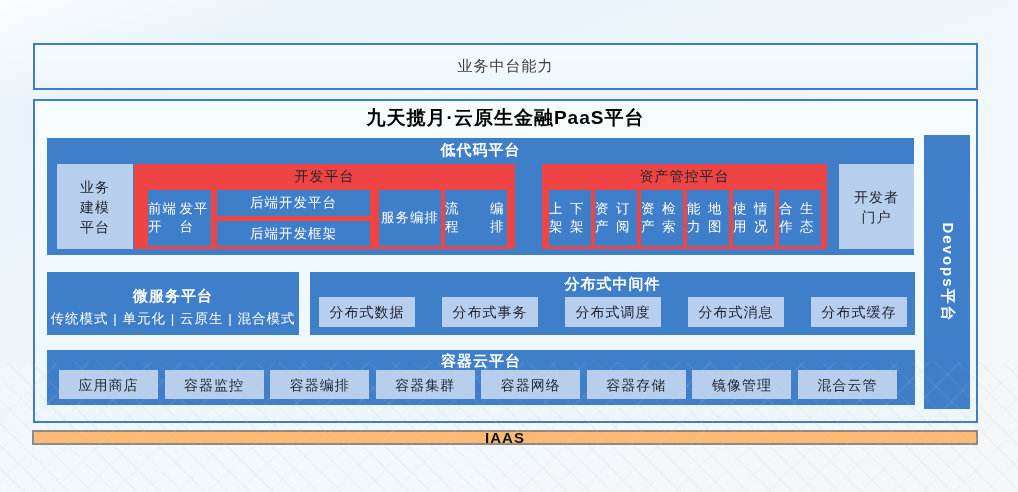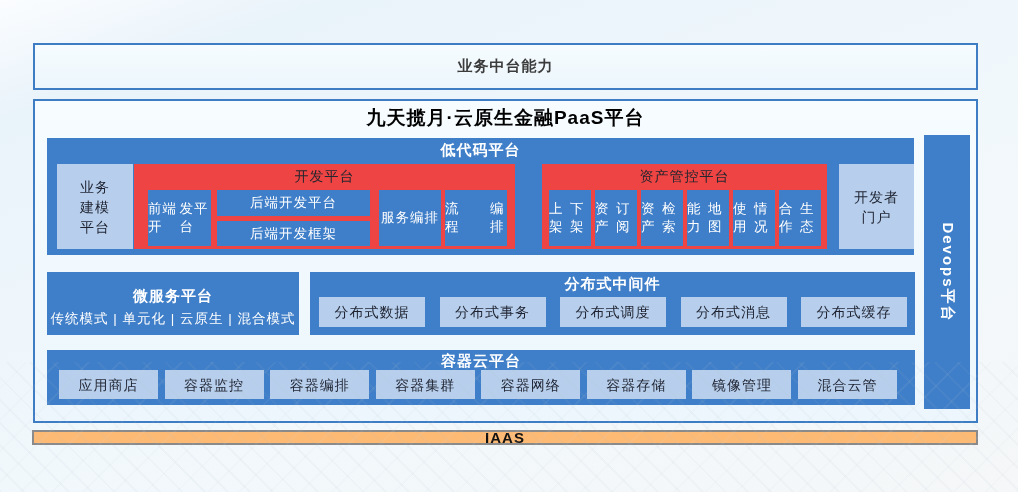--- a/index.html
+++ b/index.html
@@ -18,21 +18,21 @@
       repeating-linear-gradient(-45deg,rgba(200,210,218,.10) 0 2px,transparent 2px 22px);
     opacity:.8;
   }
 
   .outline-box{
     position:absolute;box-sizing:border-box;
     border:2px solid #3e7cc4;
     background:linear-gradient(180deg,#f6fcff 0%,#ecf6fc 100%);
   }
   #top-banner{left:33px;top:43px;width:945px;height:47px;display:flex;align-items:center;justify-content:center;}
-  #top-banner span{font-size:15px;font-weight:bold;color:#3c3c3c;letter-spacing:1px;}
+  #top-banner span{font-size:15px;font-weight:normal;color:#3c3c3c;letter-spacing:1px;}
 
   #main{left:33px;top:99px;width:945px;height:324px;}
   .main-title{position:absolute;left:0;right:0;top:4px;text-align:center;
     font-size:19px;font-weight:bold;color:#000;letter-spacing:1px;}
 
   .bluebox{position:absolute;box-sizing:border-box;background:#3f7ec8;}
   .sec-title{text-align:center;font-size:15px;font-weight:bold;color:#fff;letter-spacing:1px;}
 
   .panel{position:absolute;box-sizing:border-box;background:#ef4444;}
   .panel-title{text-align:center;font-size:14px;color:#23262e;padding-top:4px;letter-spacing:1px;}
@@ -64,21 +64,21 @@
 
   
   #microservice{left:12px;top:171px;width:252px;height:63px;}
   #microservice .sec-title{padding-top:15px;}
   .ms-sub{text-align:center;color:#fff;font-size:13.5px;margin-top:4px;letter-spacing:1px;}
 
   
   #middleware{left:275px;top:171px;width:605px;height:63px;padding-top:3px;}
   #mw-btns{position:absolute;left:9px;right:8px;top:25px;height:30px;
     display:flex;justify-content:space-between;}
-  #mw-btns .chip{position:static;width:106px;height:30px;flex-direction:row;font-size:14px;text-align:center;}
+  #mw-btns .chip{position:static;width:96px;height:30px;flex-direction:row;font-size:14px;text-align:center;}
 
   
   #container-cloud{left:12px;top:249px;width:868px;height:55px;padding-top:2px;}
   #cc-btns{position:absolute;left:12px;right:18px;top:20px;height:29px;
     display:flex;justify-content:space-between;}
   #cc-btns .chip{position:static;width:99px;height:29px;flex-direction:row;font-size:14px;}
 
   
   #devops{left:889px;top:34px;width:46px;height:274px;display:flex;align-items:center;justify-content:center;}
   #devops span{transform:rotate(90deg);white-space:nowrap;color:#fff;

